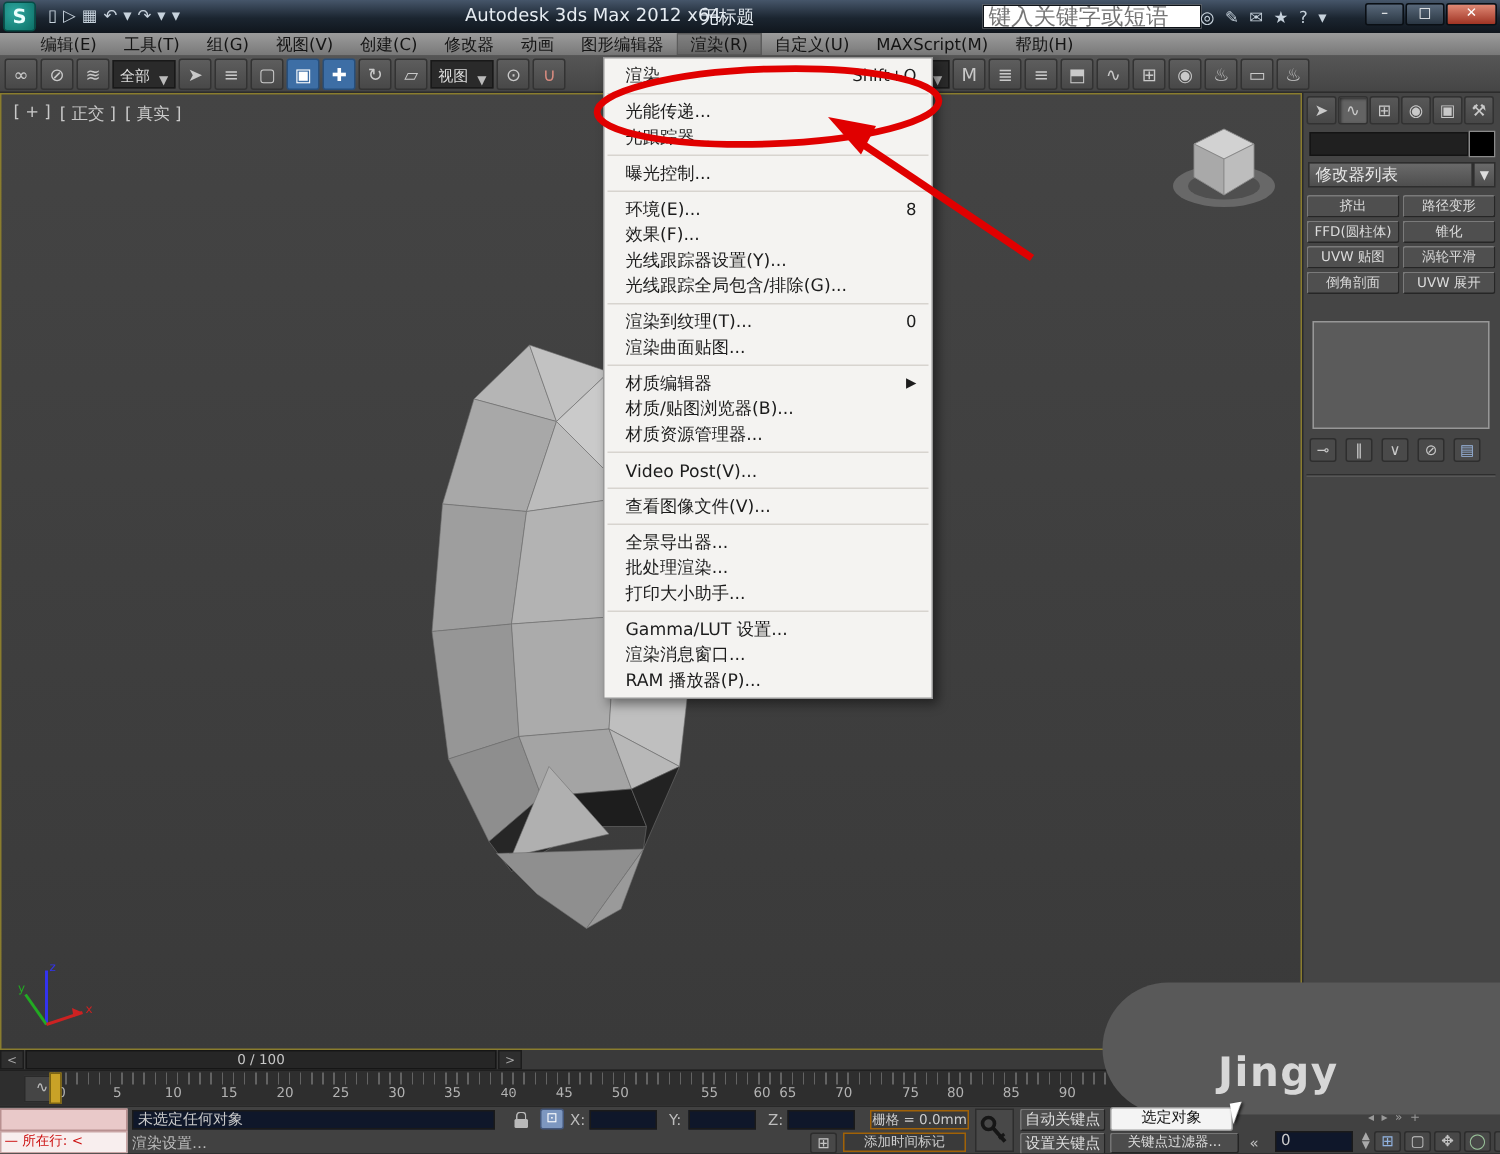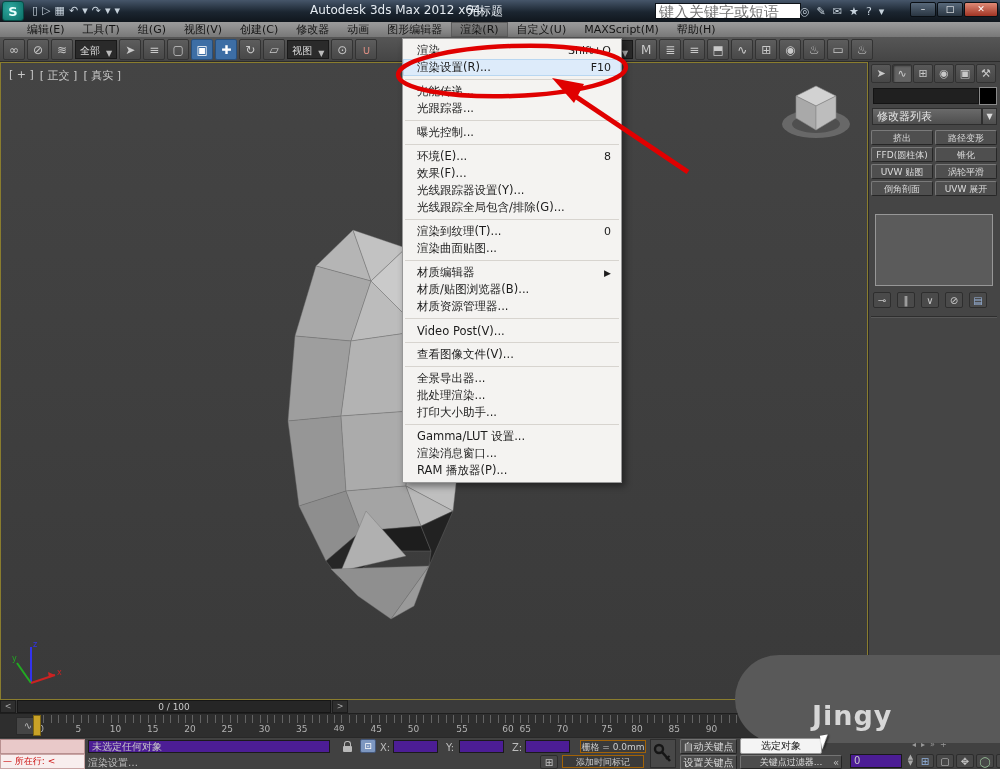--- a/index.html
+++ b/index.html
@@ -94,21 +94,21 @@
   .ruler-strip{position:absolute;left:44px;top:0;width:710px;height:24px;}
   .ruler-strip::before{content:"";position:absolute;left:-8px;top:1px;width:718px;height:8px;
     background:repeating-linear-gradient(90deg,#636363 0 1px,transparent 1px 7.45px);}
   .tick{position:absolute;top:10px;font-size:9px;color:#b3b3b3;transform:translateX(-50%);}
   .marker{position:absolute;left:33px;top:1px;width:8px;height:21px;background:#c9a227;border:1px solid #7c6412;box-sizing:border-box;}
   
   .statusbar{position:absolute;left:0;top:737px;width:1000px;height:32px;background:#414141;border-top:1px solid #282828;box-sizing:border-box;}
   .listener-top{position:absolute;left:0;top:1px;width:85px;height:15px;background:#e9c9c9;border:1px solid #b89090;box-sizing:border-box;}
   .listener-bottom{position:absolute;left:0;top:16px;width:85px;height:15px;background:#f8eeee;border:1px solid #c9a5a5;
     color:#cc1111;font-size:9px;line-height:13px;padding-left:2px;box-sizing:border-box;white-space:nowrap;overflow:hidden;}
-  .st-field{position:absolute;background:#4c1d95;border:1px solid #1a1a1a;color:#c9c9c9;font-size:10px;
+  .st-field{position:absolute;background:#0f172a;border:1px solid #1a1a1a;color:#c9c9c9;font-size:10px;
     line-height:12px;padding:0 3px;box-sizing:border-box;white-space:nowrap;overflow:hidden;}
   .st-label{position:absolute;color:#bdbdbd;font-size:10px;line-height:13px;white-space:nowrap;}
   .st-btn{position:absolute;background:#4c4c4c;border:1px solid;border-color:#747474 #242424 #242424 #747474;
     color:#dedede;font-size:10px;text-align:center;box-sizing:border-box;border-radius:2px;white-space:nowrap;overflow:hidden;}
   .st-box{position:absolute;background:#3a3a3a;border:1px solid #a16207;color:#cccccc;font-size:9px;
     text-align:center;box-sizing:border-box;white-space:nowrap;overflow:hidden;}
   .selset{position:absolute;left:740px;top:0;width:82px;height:16px;background:#f4f4f4;border:1px solid #999;
     border-radius:2px;color:#111;font-size:10px;text-align:center;line-height:14px;box-sizing:border-box;z-index:9;}
   .keybtn{position:absolute;left:650px;top:1px;width:26px;height:29px;background:#484848;
     border:1px solid #2d2d2d;box-sizing:border-box;display:flex;align-items:center;justify-content:center;}
@@ -305,24 +305,20 @@
         <div class="cp-tool blue">▤</div>
       </div>
     <div class="cp-divider"></div>
   </div>
 
   <div class="render-menu" id="render-menu">
       <div class="m-item">
         <span>渲染</span>
         <span class="sc">Shift+Q</span>
       </div>
-      <div class="m-item hl">
-        <span>渲染设置(R)...</span>
-        <span class="sc">F10</span>
-      </div>
       <div class="m-sep"></div>
       <div class="m-item">
         <span>光能传递...</span>
       </div>
       <div class="m-item">
         <span>光跟踪器...</span>
       </div>
       <div class="m-sep"></div>
       <div class="m-item">
         <span>曝光控制...</span>
@@ -403,21 +399,21 @@
         <span class="tick" style="left: 34.25px;">5</span>
         <span class="tick" style="left: 71.5px;">10</span>
         <span class="tick" style="left: 108.75px;">15</span>
         <span class="tick" style="left: 146px;">20</span>
         <span class="tick" style="left: 183.25px;">25</span>
         <span class="tick" style="left: 220.5px;">30</span>
         <span class="tick" style="left: 257.75px;">35</span>
         <span class="tick" style="left: 295px; font-family: Liberation Mono, monospace;">40</span>
         <span class="tick" style="left: 332.25px;">45</span>
         <span class="tick" style="left: 369.5px;">50</span>
-        <span class="tick" style="left: 418px;">55</span>
+        <span class="tick" style="left: 429px;">55</span>
         <span class="tick" style="left: 464px;">60</span>
         <span class="tick" style="left: 481.25px;">65</span>
         <span class="tick" style="left: 518.5px;">70</span>
         <span class="tick" style="left: 563px;">75</span>
         <span class="tick" style="left: 593px;">80</span>
         <span class="tick" style="left: 630.25px;">85</span>
         <span class="tick" style="left: 667.5px;">90</span>
       </div>
     <div class="marker"></div>
   </div>
@@ -450,21 +446,21 @@
           <circle cx="6" cy="7" r="4" fill="none" stroke="#161616" stroke-width="2.4"></circle>
       <line x1="9" y1="10" x2="17" y2="19" stroke="#161616" stroke-width="2.6"></line>
       <line x1="13" y1="17" x2="16.5" y2="14" stroke="#161616" stroke-width="2"></line>
         </svg>
     </div>
 
     <div class="st-btn" style="left:680px;top:1px;width:57px;height:15px;line-height:13px">自动关键点</div>
     <div class="st-btn" style="left:680px;top:17px;width:57px;height:15px;line-height:13px">设置关键点</div>
 
     <div class="selset">选定对象</div>
-    <div class="st-btn" style="left:740px;top:17px;width:102px;height:14px;line-height:12px;font-size:9px">关键点过滤器...</div>
+    <div class="st-btn" style="left:740px;top:17px;width:86px;height:14px;line-height:12px;font-size:9px">关键点过滤器...</div>
 
     <div class="st-label" style="left:833px;top:18px">«</div>
     <div class="st-field" style="left:850px;top:16px;width:52px;height:14px">0</div>
     <div class="spin">▲<br>▼</div>
 
     <div class="play-tiny" id="play-tiny">
         <span>◂</span>
         <span>▸</span>
         <span>»</span>
         <span>+</span>

